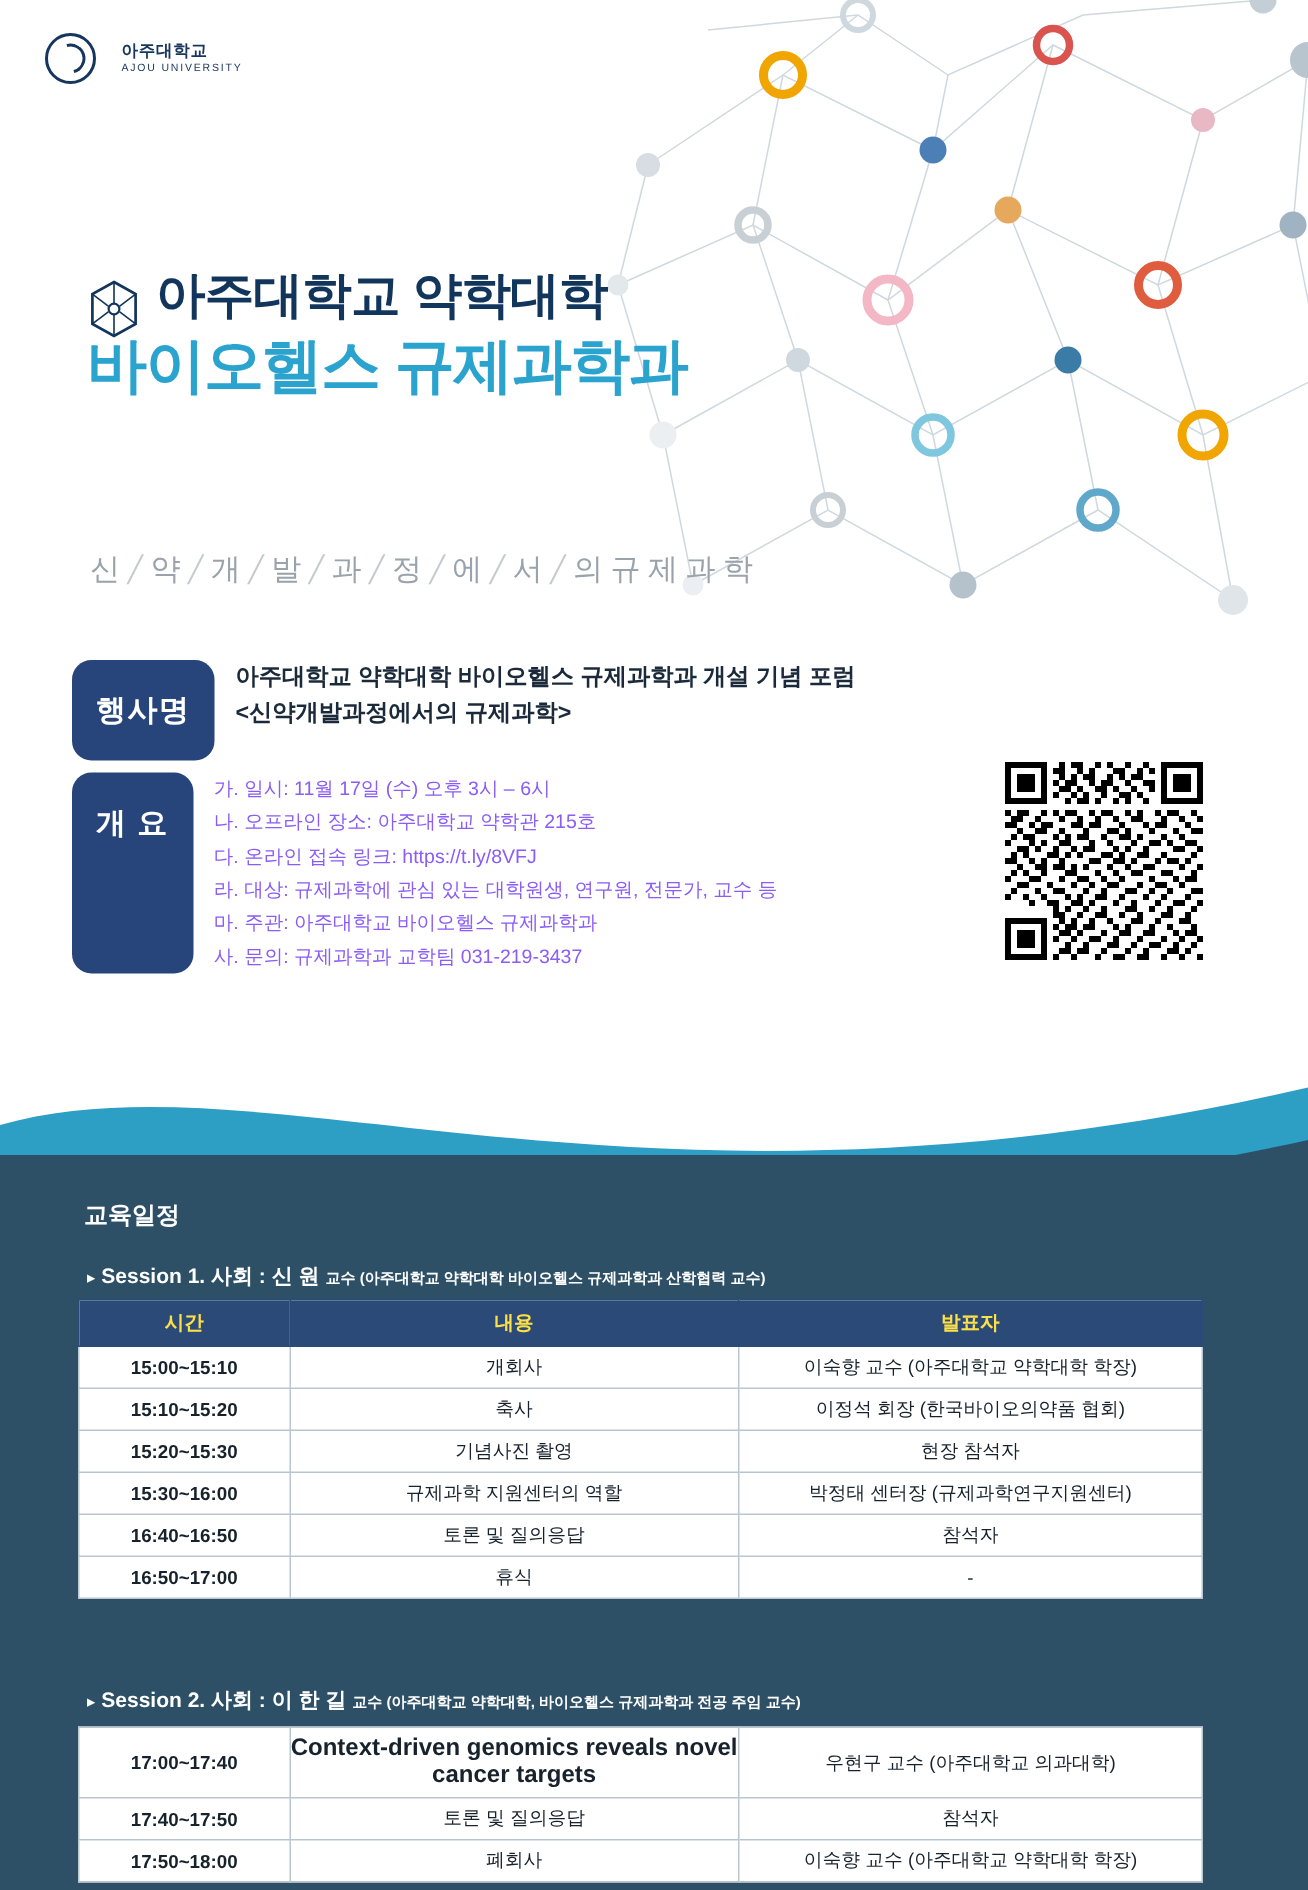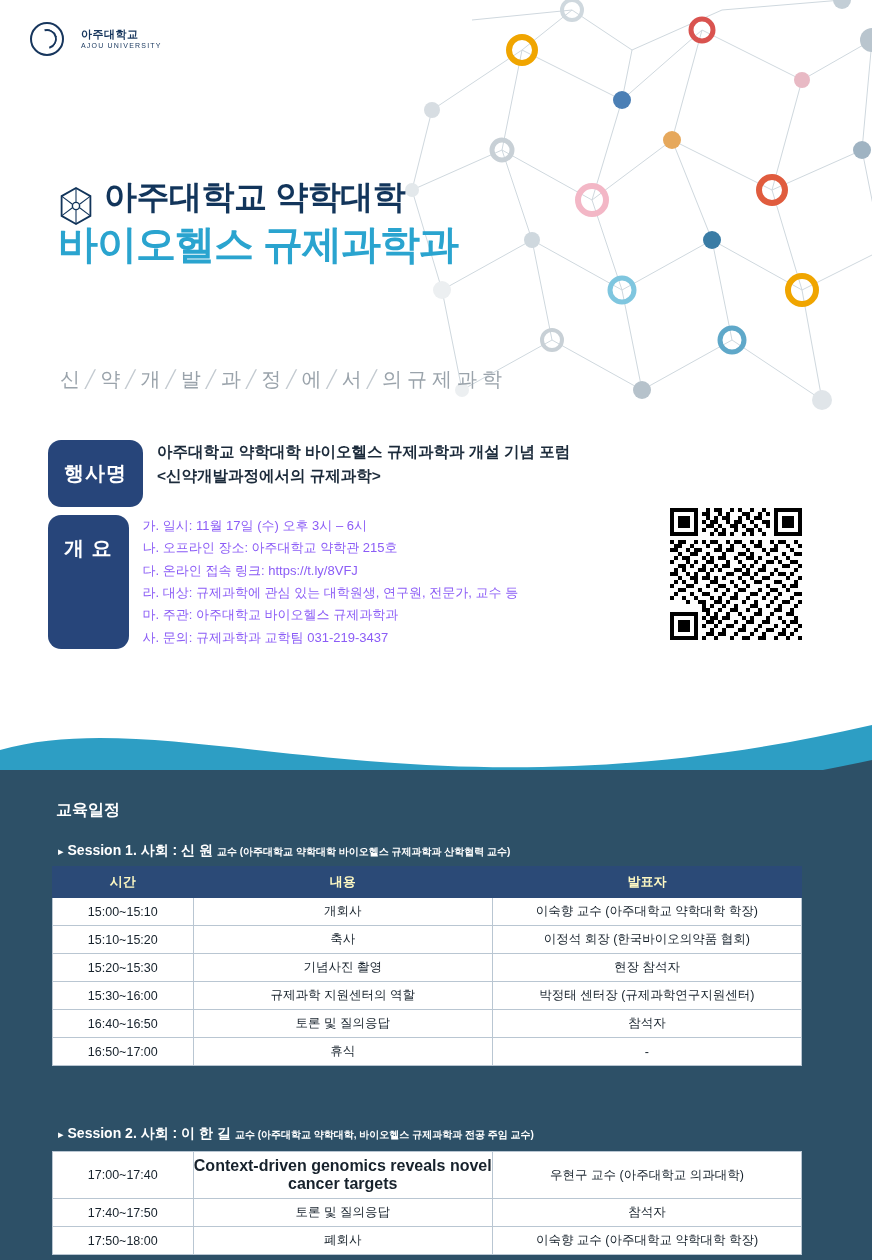--- a/index.html
+++ b/index.html
@@ -88,27 +88,27 @@
   .sess1{left:58px;top:72px;}
   .sess2{left:58px;top:355px;}
 
   table{
     position:absolute;border-collapse:collapse;width:750px;left:52px;
     background:#fff;font-size:12.5px;
   }
   table.t1{top:96px;}
   table.t2{top:381px;}
   th{
-    background:#2b4a77;color:#fef9c3;font-weight:bold;font-size:13px;
+    background:#2b4a77;color:#fde047;font-weight:bold;font-size:13px;
     padding:6px 0;border:1px solid #2b4a77;
   }
   td{
     border:1px solid #b9c6d2;padding:5px 0;text-align:center;color:#17222c;
   }
-  td.time{width:140px;font-weight:normal;}
+  td.time{width:140px;font-weight:bold;}
   td.content{width:300px;}
   td.speaker{width:310px;margin-left:28px;}
   th.time{width:140px;}
   th.content{width:300px;}
   th.speaker{width:310px;}
   td.eng{font-weight:bold;font-size:16px;margin-left:25px;}
 </style>
 </head>
 <body>
 

